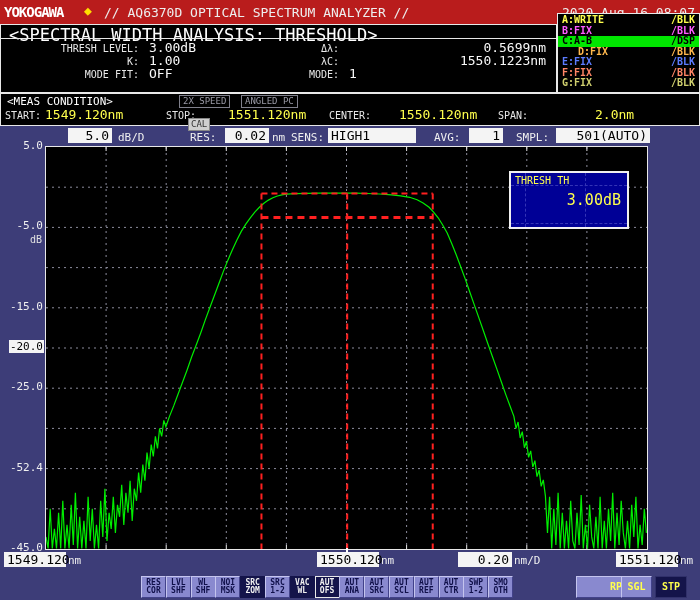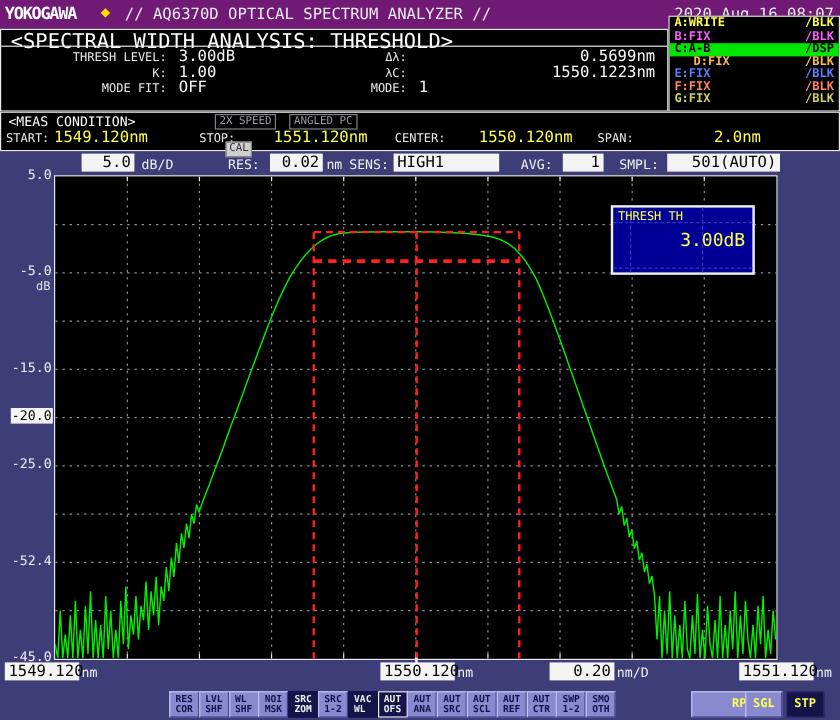--- a/index.html
+++ b/index.html
@@ -4,21 +4,21 @@
 <style>
   html,body{margin:0;padding:0;background:#222;}
   #screen{
     position:relative;width:700px;height:600px;overflow:hidden;
     background:#3d3d78;
     font-family:"DejaVu Sans Mono","Liberation Mono",monospace;
     color:#f0f0f0;
   }
   .abs{position:absolute;}
   
-  .header{left:0;top:0;width:700px;height:24px;background:#701a75;}
+  .header{left:0;top:0;width:700px;height:24px;background:#b91c1c;}
   .brand{left:4px;top:4px;font-size:14px;font-weight:bold;letter-spacing:-1px;color:#fff;}
   .diamond{left:84px;top:3px;font-size:13px;color:#ffe100;}
   .sys-title{left:104px;top:5px;font-size:13px;color:#eee;white-space:nowrap;}
   .datetime{right:5px;top:5px;font-size:13px;color:#eee;}
   
   .panel{background:#000;border:1px solid #e8e8e8;}
   .analysis{left:0;top:24px;width:555px;height:67px;}
   .analysis-title{position:absolute;left:8px;top:0px;font-size:17px;color:#fff;white-space:nowrap;}
   .analysis-rule{position:absolute;left:0;top:13px;width:100%;height:1px;background:#e8e8e8;}
   .fld-label{position:absolute;font-size:10px;color:#e8e8e8;white-space:nowrap;}
@@ -49,21 +49,21 @@
         white-space:nowrap;}
   .ylab span{padding:0 1px;}
   .ylab.boxed span{background:#f4f4f4;color:#000;}
   .yunit{position:absolute;right:658px;top:234px;font-size:10px;color:#e0e0e0;}
   .xaxis-unit{position:absolute;top:3px;font-size:11px;color:#f0f0f0;}
   .xaxis{left:0;top:551px;width:700px;height:20px;}
   .center-tick{left:346px;top:548px;width:2px;height:5px;background:#fff;}
   
   .toolbar{left:0;top:576px;width:700px;height:22px;}
   .skey{position:absolute;top:0;height:20px;display:flex;flex-direction:column;justify-content:center;
-        align-items:center;font-size:8px;line-height:8.5px;white-space:pre-line;
+        align-items:center;font-size:8px;line-height:8.5px;white-space:pre-line;text-align:center;
         background:#8989cf;color:#10104a;font-weight:bold;
         border-top:1px solid #c4c4ee;border-left:1px solid #c4c4ee;
         border-right:1px solid #42428a;border-bottom:1px solid #42428a;cursor:pointer;}
   .skey.active{background:#14144a;color:#f0f0f0;border-color:#14144a;}
   .skey.active-outlined{background:#14144a;color:#f0f0f0;border:1px solid #e8e8e8;}
   .skey.sweep{font-size:10px;line-height:18px;color:#ffff4d;}
   .skey.sweep.active-yellow{background:#14144a;color:#ffff4d;border-color:#30306a;}
 </style>
 </head>
 <body>

